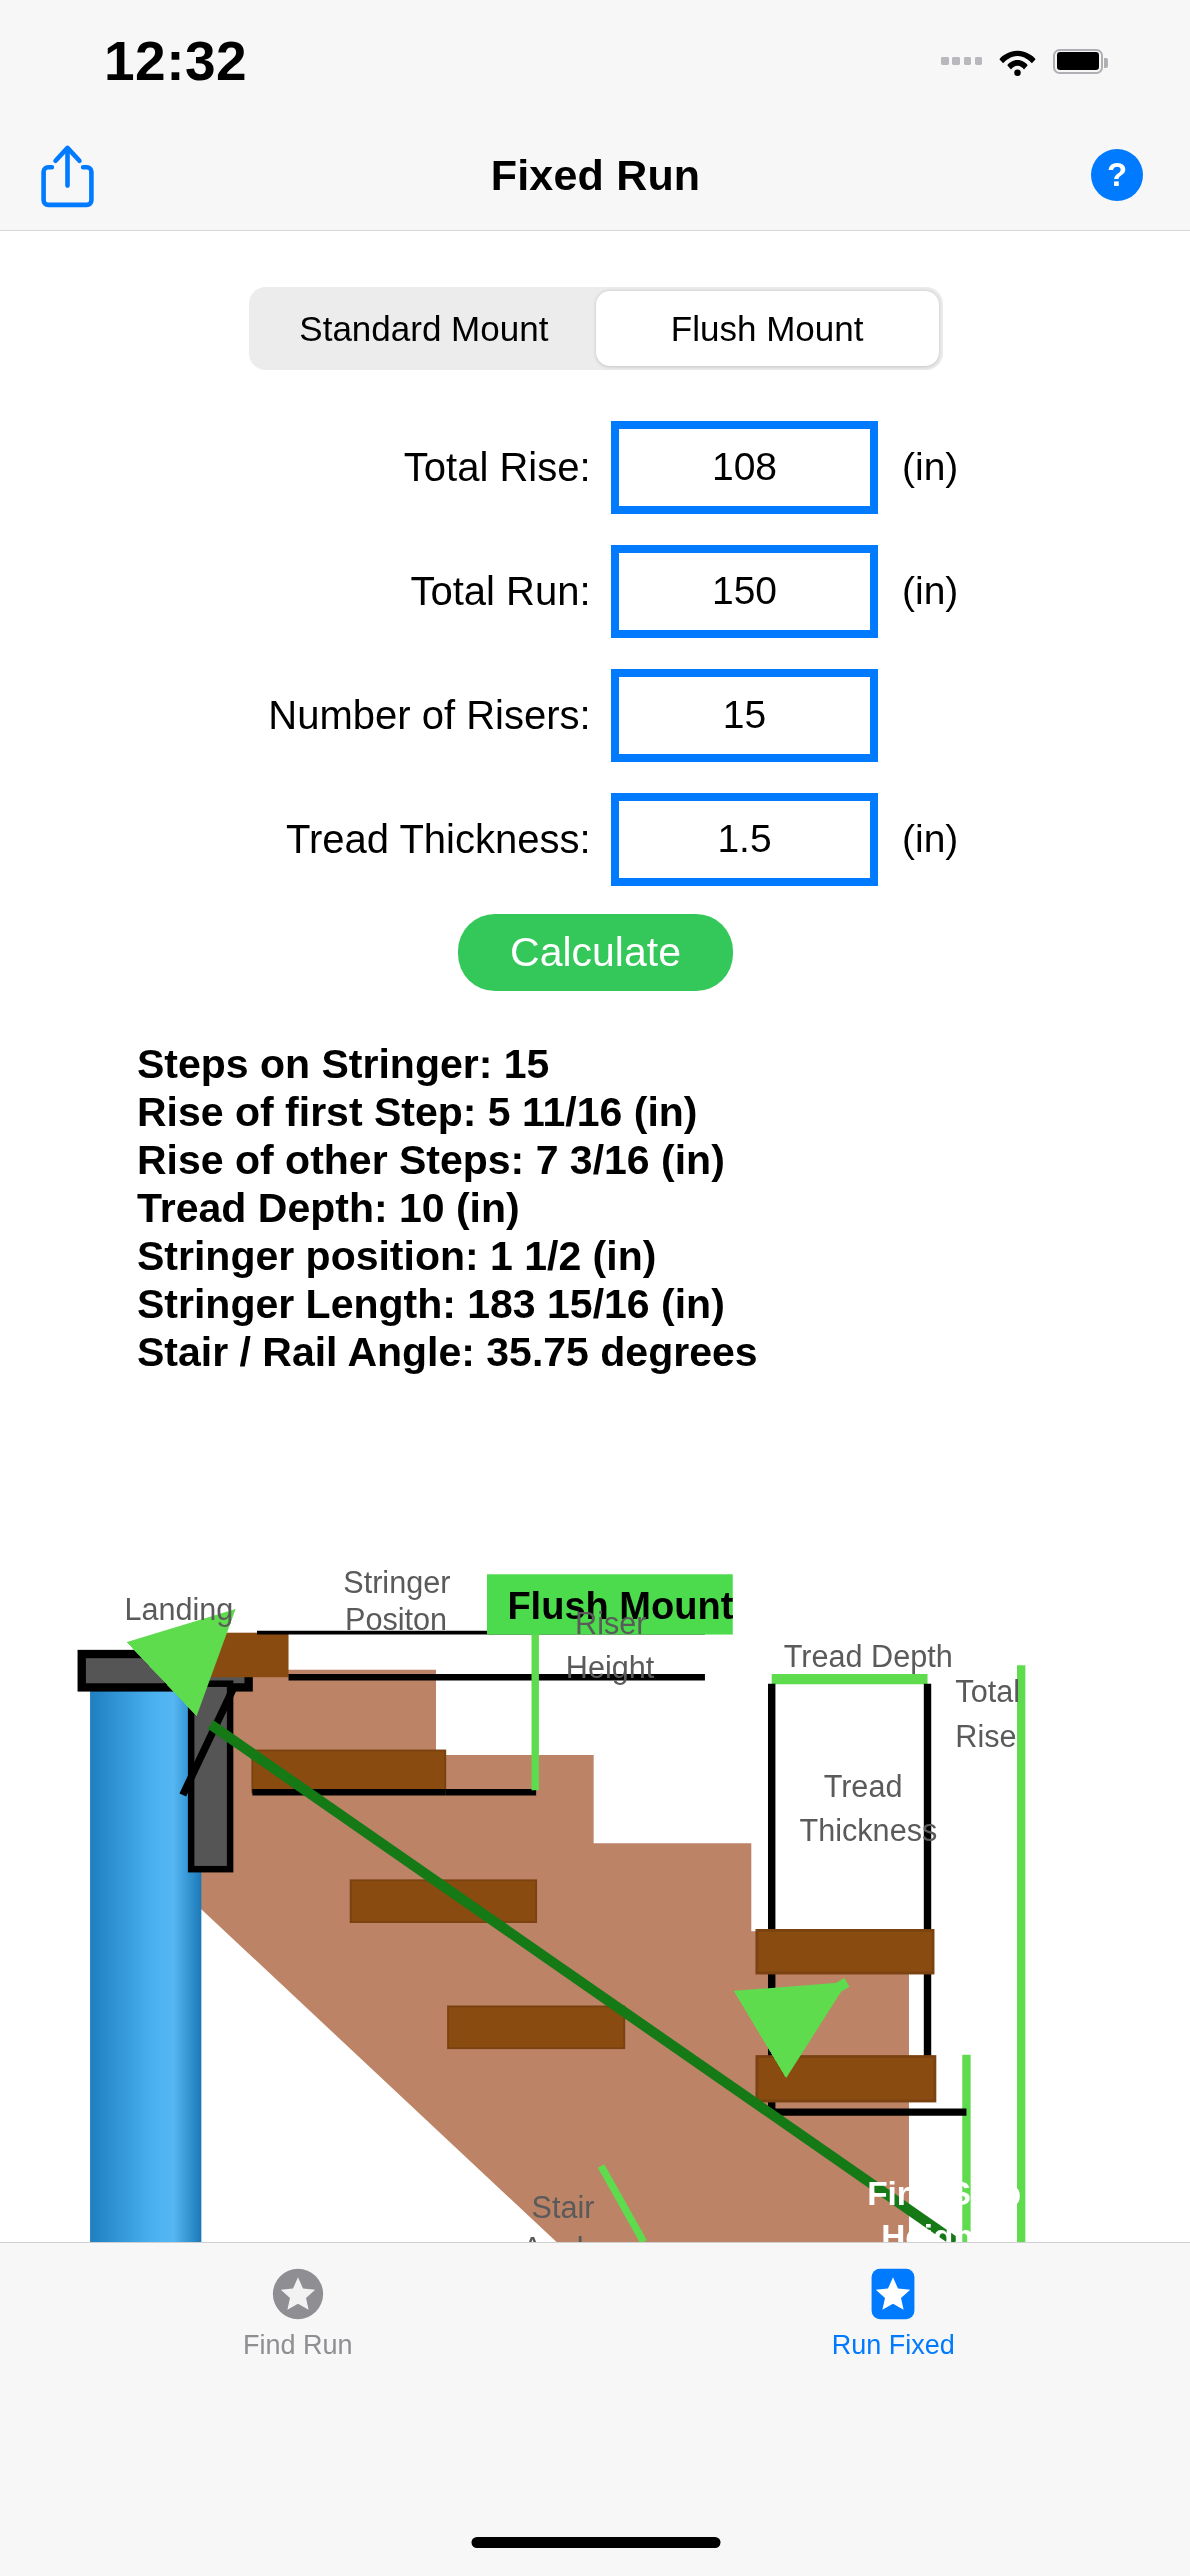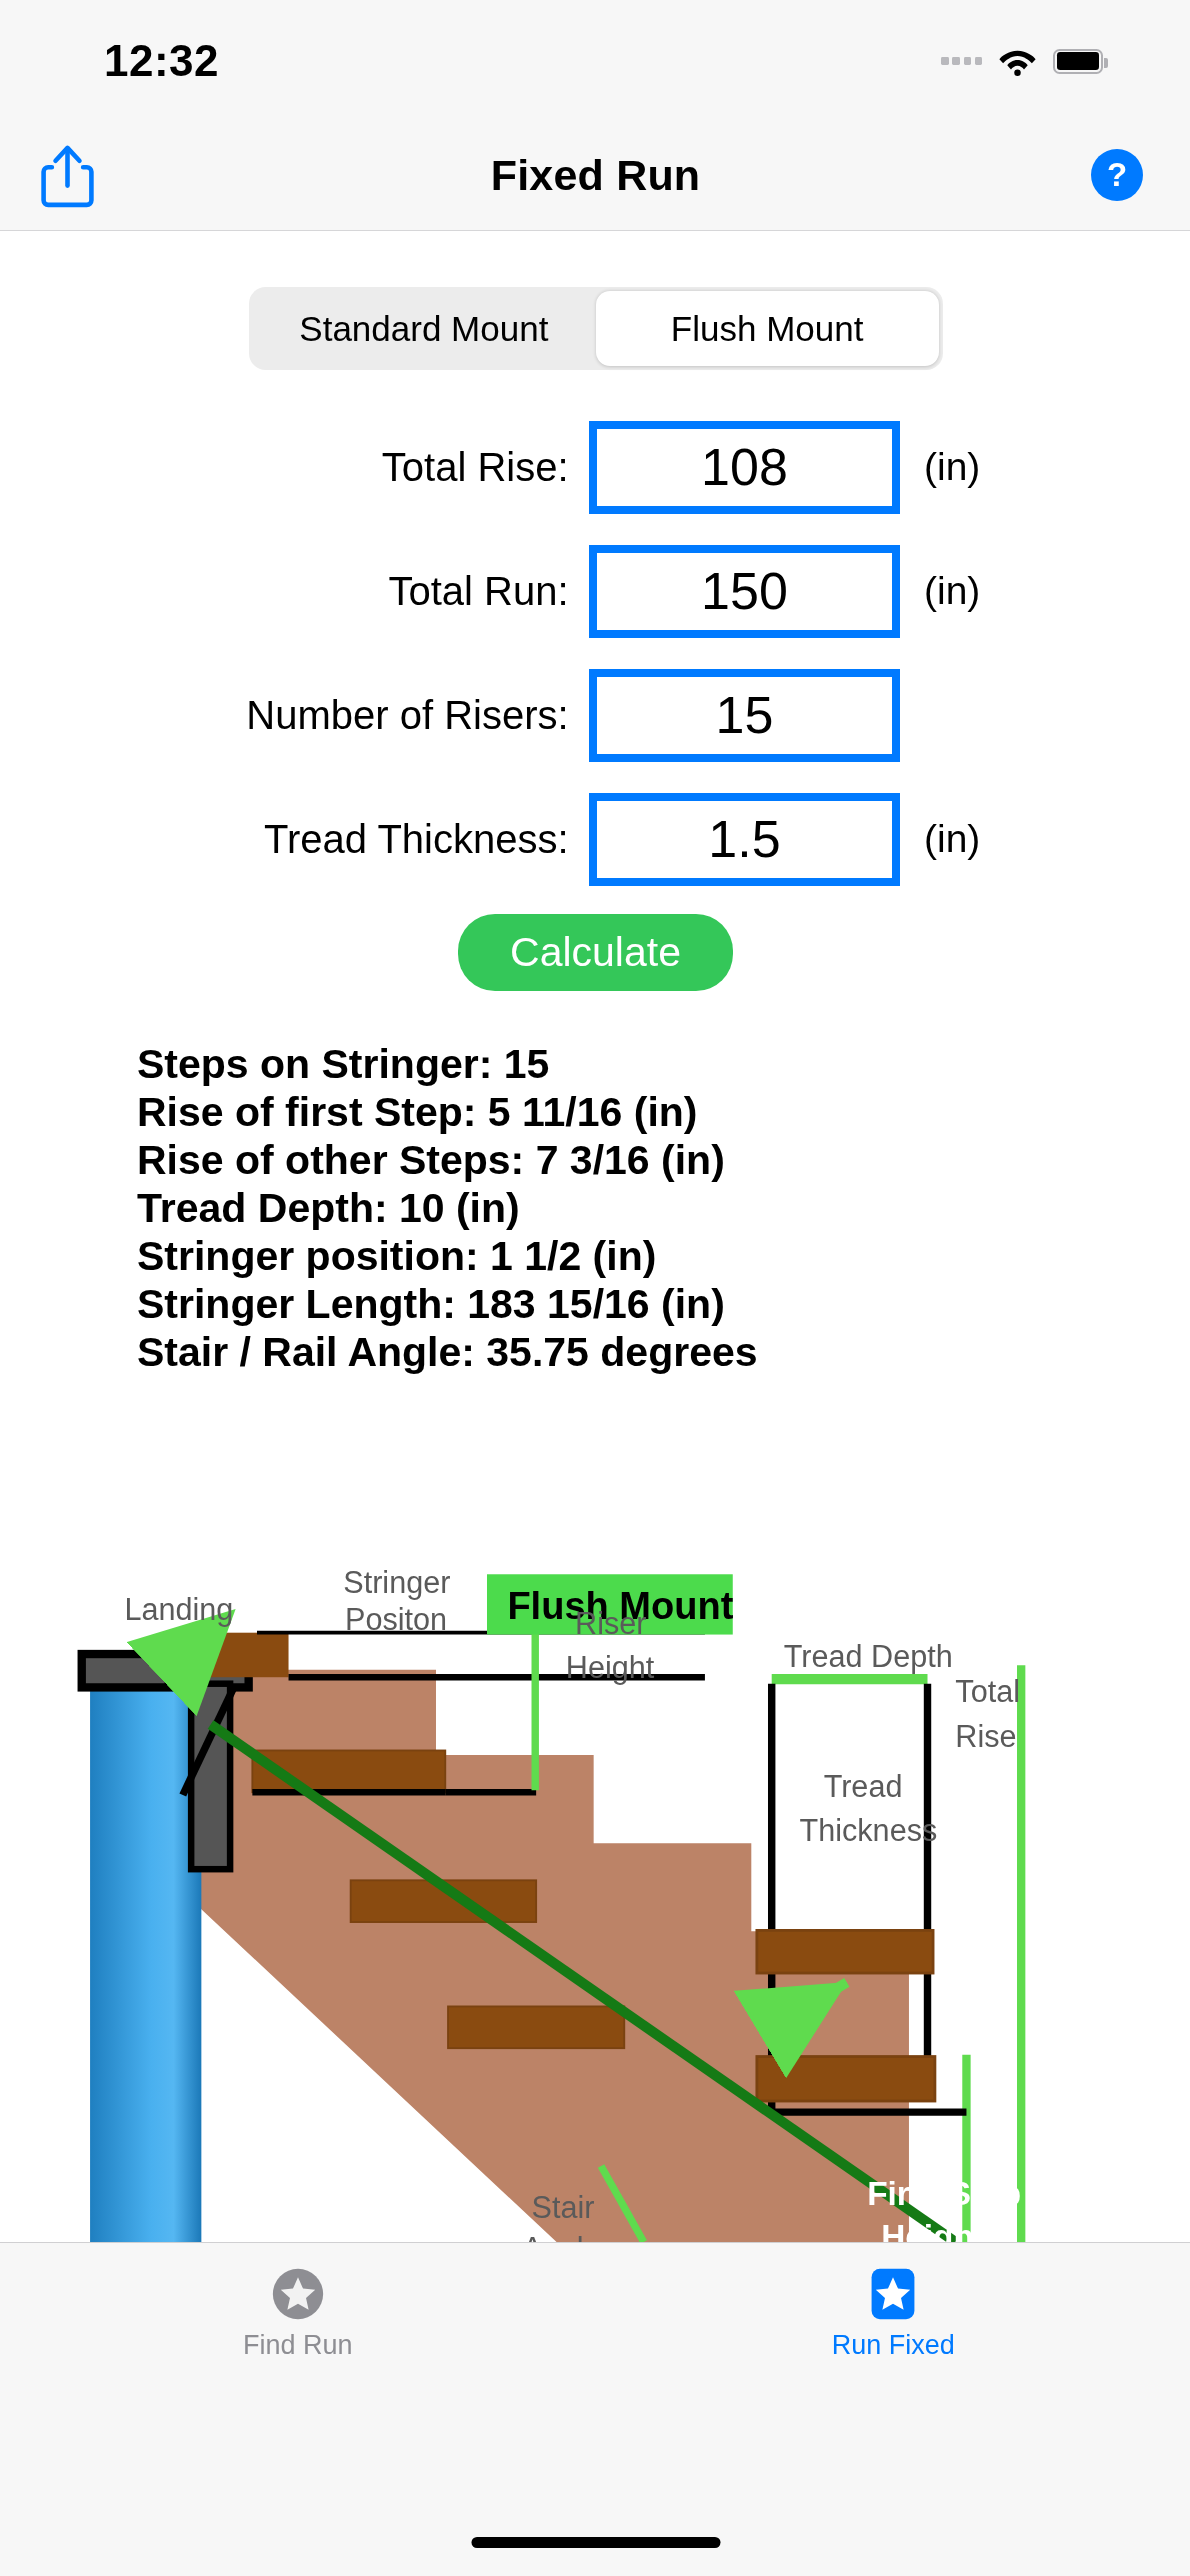--- a/index.html
+++ b/index.html
@@ -11,21 +11,21 @@
   }
   #app { position: relative; width: 1191px; height: 2576px; background: #ffffff; }
 
   
   .statusbar {
     position: absolute; top: 0; left: 0; width: 1191px; height: 122px;
     background: #f7f7f7;
     display: flex; align-items: center; justify-content: space-between;
     padding: 0 88px 0 104px;
   }
-  .status-time { font-size: 44px; font-weight: 600; color: #000; letter-spacing: 0.5px; }
+  .status-time { font-size: 55px; font-weight: 600; color: #000; letter-spacing: 0.5px; }
   .status-right { display: flex; align-items: center; gap: 16px; }
   .sig-dots { display: flex; gap: 3.7px; align-items: flex-end; }
   .sig-dots i { display:block; width: 7.4px; height: 8.3px; background: #b9b9bd; border-radius: 1.4px; }
   .wifi-ico { width: 39px; height: 29px; }
   .batt {
     width: 50px; height: 25px; border: 2.3px solid #b0b0b4; border-radius: 6.5px;
     position: relative; display: flex; align-items: center; padding: 1.9px;
   }
   .batt::after {
     content:""; position: absolute; right: -6.5px; top: 7.4px; width: 3.7px; height: 10.2px;
@@ -68,23 +68,23 @@
   .rows { margin-top: 35px; }
   .row {
     display: flex; align-items: center; justify-content: center;
     height: 124px;
   }
   .row-label {
     width: 456px; text-align: right; font-size: 40px; color: #000;
     padding-right: 20.4px; white-space: nowrap;
   }
   .row-input {
-    width: 311px; height: 93px; border: 8.3px solid #007aff; background: #fff;
+    width: 267px; height: 93px; border: 8.3px solid #007aff; background: #fff;
     display: flex; align-items: center; justify-content: center;
-    font-size: 52px; color: #000; cursor: text;
+    font-size: 39px; color: #000; cursor: text;
   }
   .row-unit { width: 158px; font-size: 39px; color: #000; padding-left: 24px; }
   .row-unit.empty { visibility: hidden; }
 
   
   .calc-wrap { display: flex; justify-content: center; margin-top: 13px; }
   .calc-btn {
     background: #34c759; color: #fff; font-size: 41px;
     border: none; border-radius: 37px; padding: 15px 52px; cursor: pointer;
     font-family: "Liberation Sans", sans-serif;

